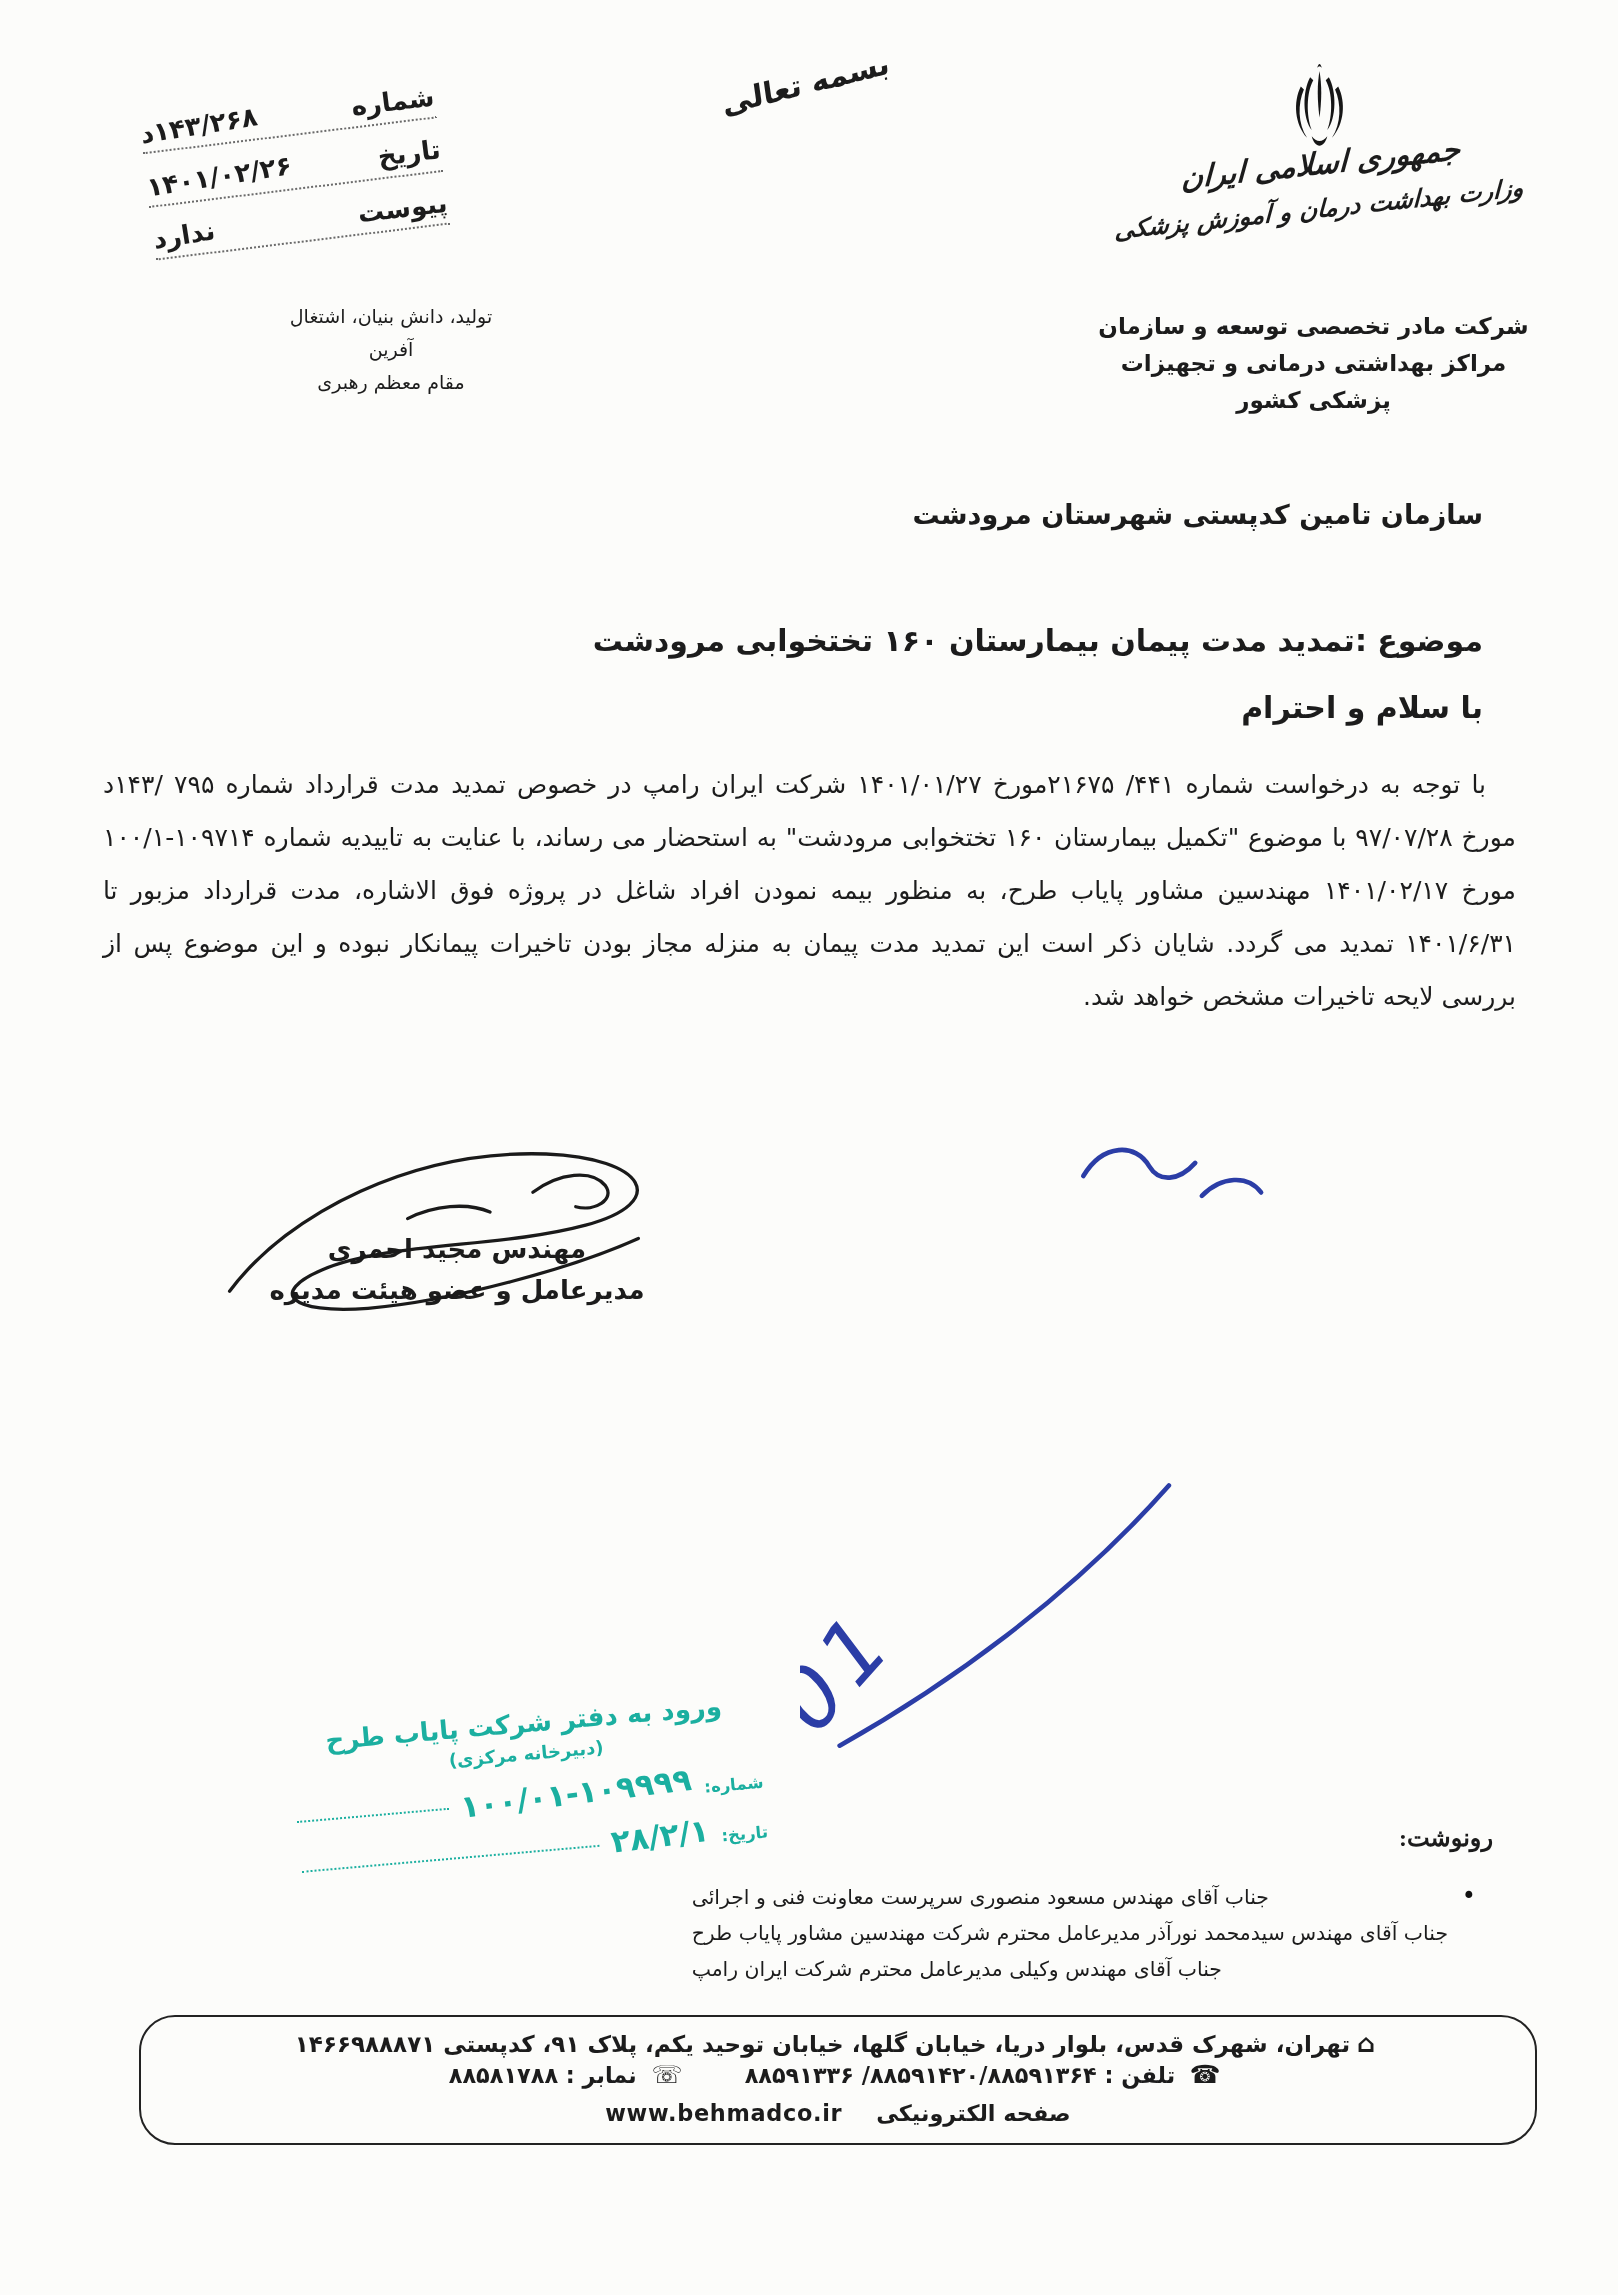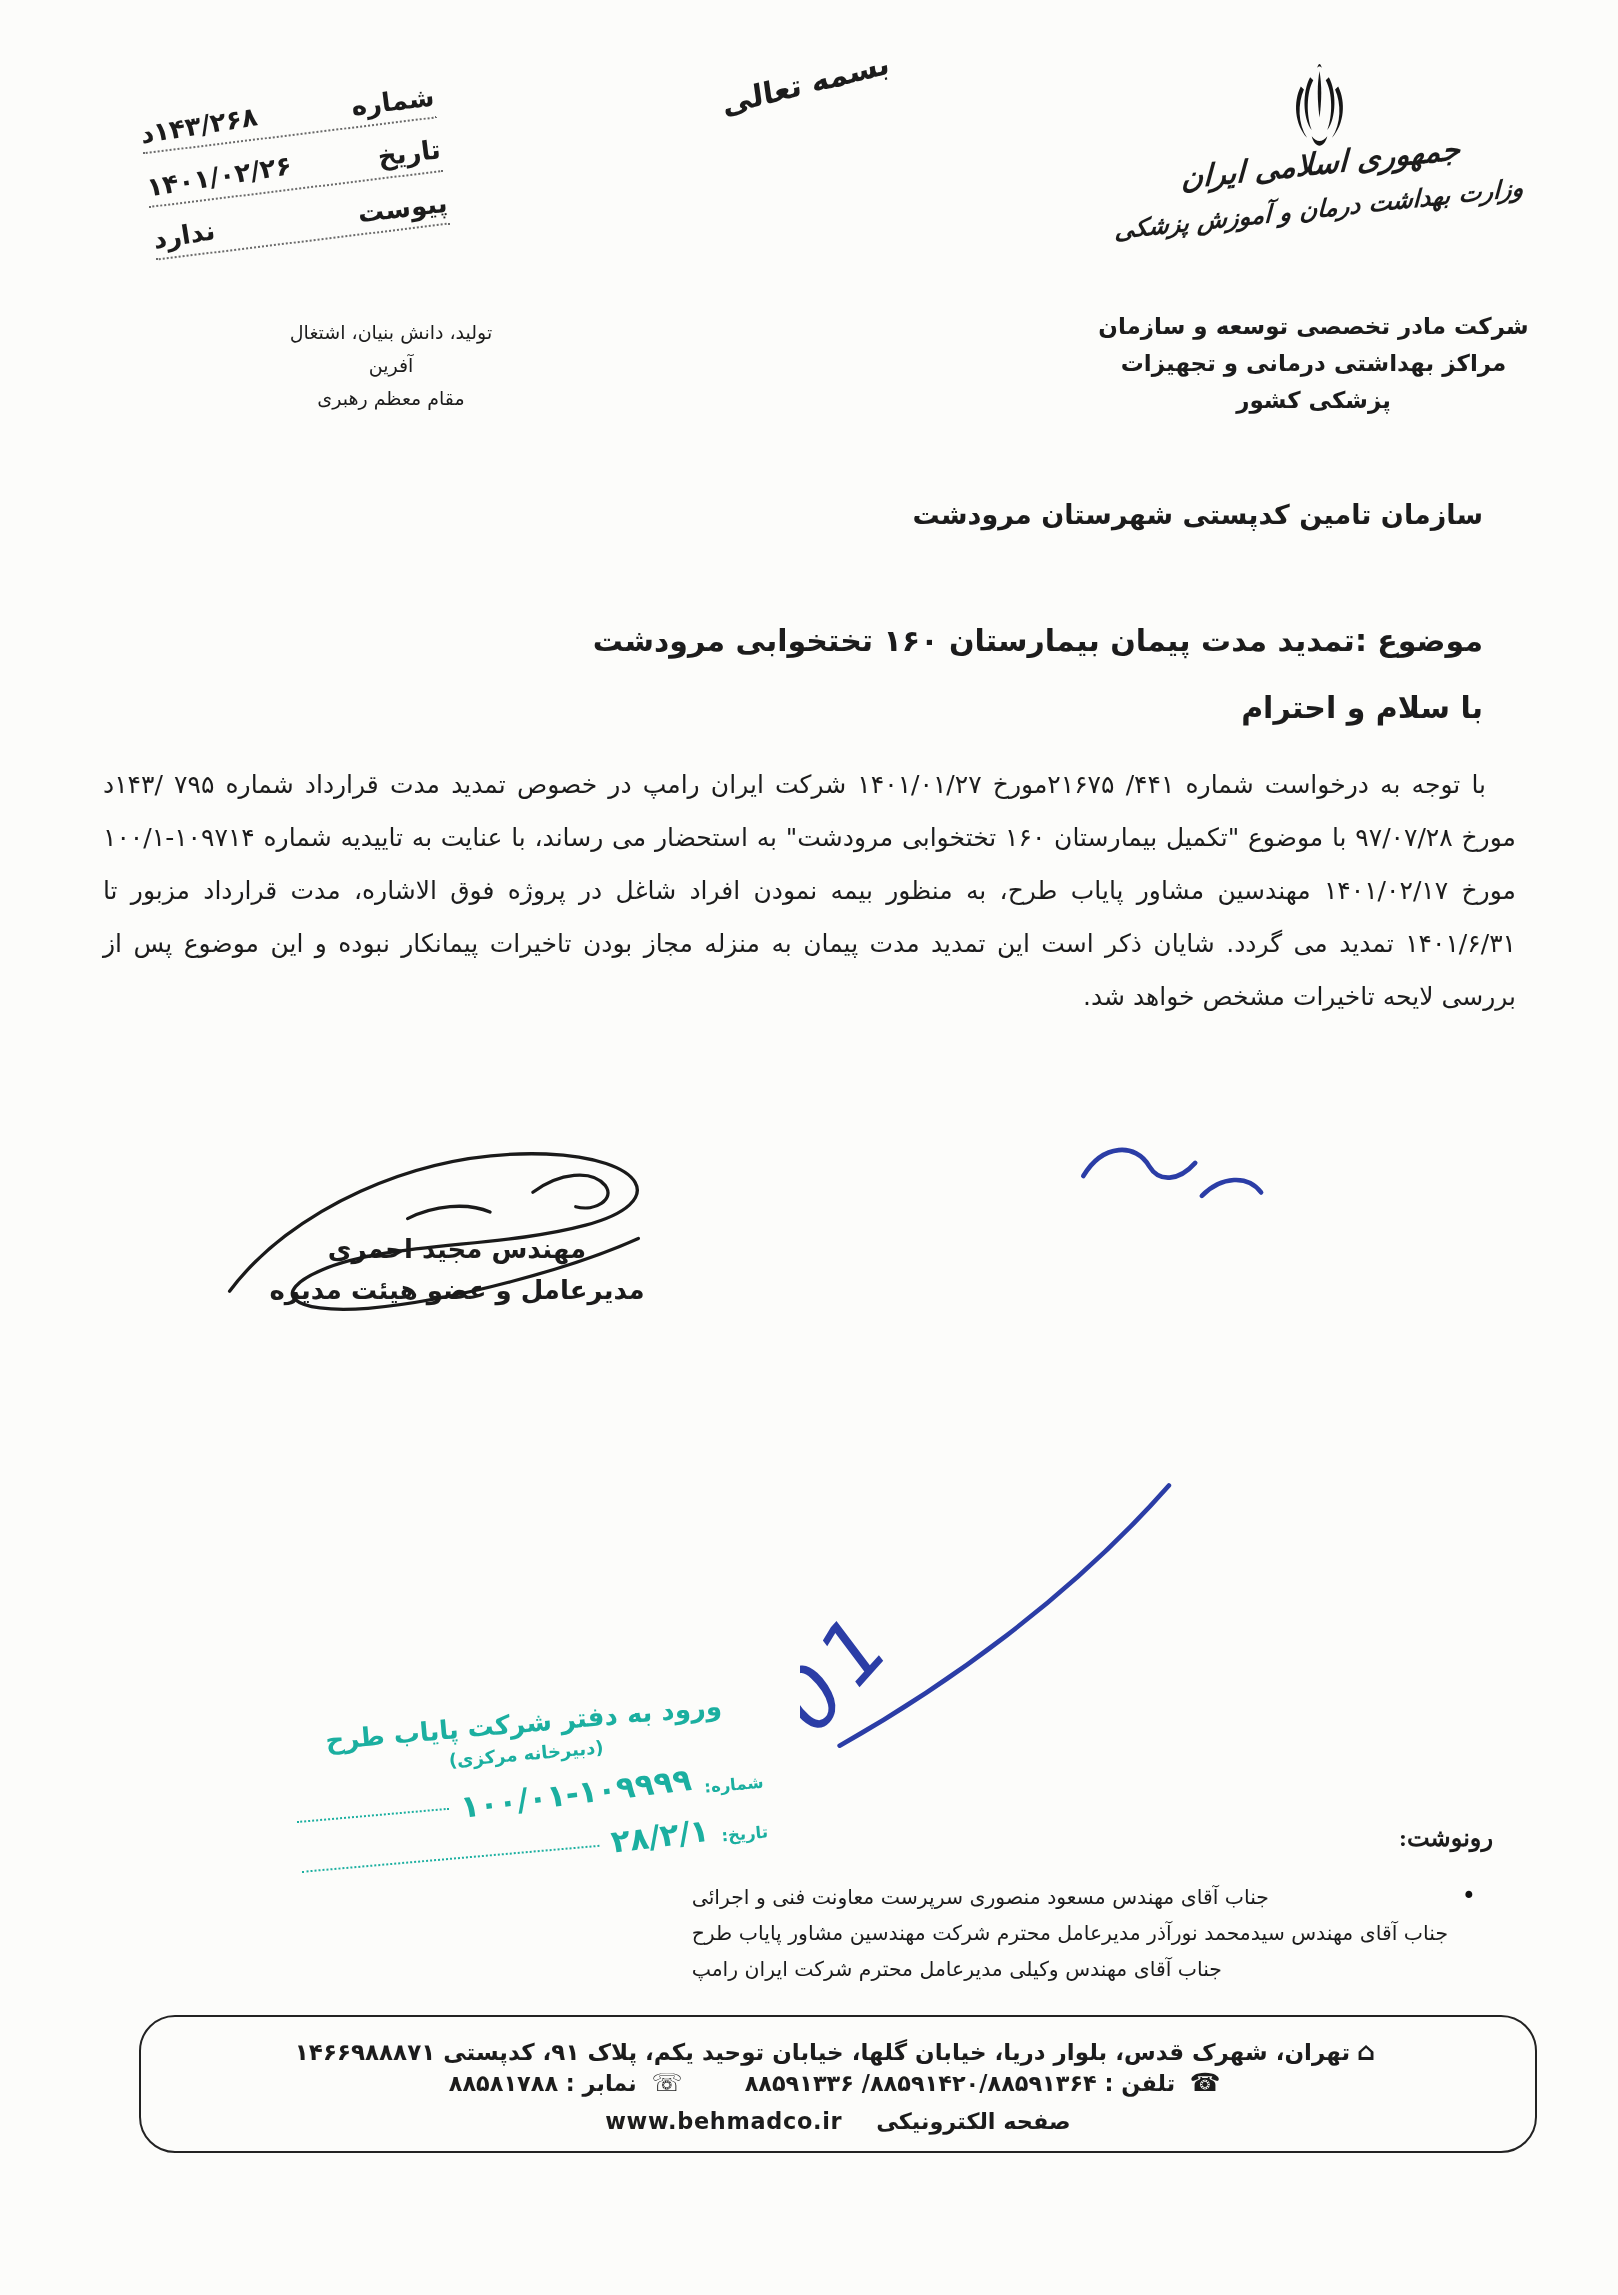--- a/index.html
+++ b/index.html
@@ -29,21 +29,21 @@
   .emblem{position:absolute;left:1281px;top:46px;width:79px;height:109px;}
   .gov-callig{position:absolute;left:1107px;top:144px;width:428px;text-align:center;
     transform:rotate(-6deg) skewX(-8deg);font-style:italic;font-weight:700;}
   .gov-line1{font-size:30px;line-height:40px;}
   .gov-line2{font-size:24.4px;line-height:36px;margin-top:6.6px;}
 
   .org-lines{position:absolute;left:1087px;top:308px;width:455px;text-align:center;
     font-weight:700;font-size:23px;line-height:37px;}
 
   .slogan{position:absolute;left:280px;top:300px;width:224px;text-align:center;
-    font-size:19px;line-height:33px;margin-top:16px;}
+    font-size:19px;line-height:33px;}
 
   
   .recipient{position:absolute;right:135px;top:499px;font-size:27px;font-weight:800;}
   .subject{position:absolute;right:135px;top:623px;font-size:30px;font-weight:800;}
   .salutation{position:absolute;right:135px;top:690px;font-size:30px;font-weight:800;}
   .body-text{position:absolute;right:102px;top:758px;width:1413px;
     font-size:25px;line-height:53px;text-align:justify;text-align-last:right;text-indent:30px;}
 
   
   .sig-block{position:absolute;left:254px;top:1229px;width:408px;text-align:center;
@@ -65,21 +65,21 @@
 
   
   .cc-label{position:absolute;right:125px;top:1824px;font-size:24px;font-weight:800;font-family:Liberation Serif, serif;}
   .cc-items{position:absolute;right:170px;top:1879px;text-align:left;
     font-size:20.4px;line-height:36px;}
   .cc-item{position:relative;}
   .cc-item:first-child::before{content:"•";position:absolute;right:-28px;top:-1.3px;font-size:24px;color:#111;}
 
   
   .footer-box{position:absolute;left:140px;top:2015px;width:1398px;box-sizing:border-box;
-    border:2px solid #222;border-radius:36px;padding:20px 33px 17px;text-align:center;}
+    border:2px solid #222;border-radius:36px;padding:12px 33px 17px;text-align:center;}
   .footer-row1{font-size:23px;font-weight:800;}
   .footer-row2{font-size:22.4px;font-weight:700;margin-top:2px;}
   .footer-row3{font-size:22.4px;font-weight:800;margin-top:11px;}
   .footer-icon{font-size:25px;margin:0 6.6px;}
   .url{direction:ltr;unicode-bidi:embed;margin-right:26px;letter-spacing:0.7px;}
   .spacer-h{display:inline-block;width:40px;}
 </style>
 </head>
 <body>
 

